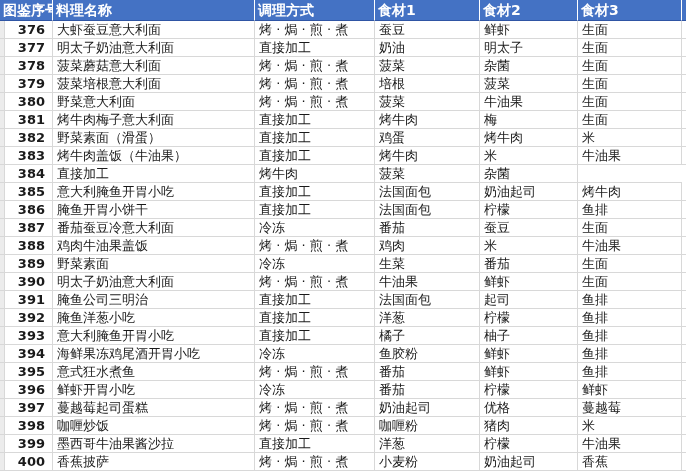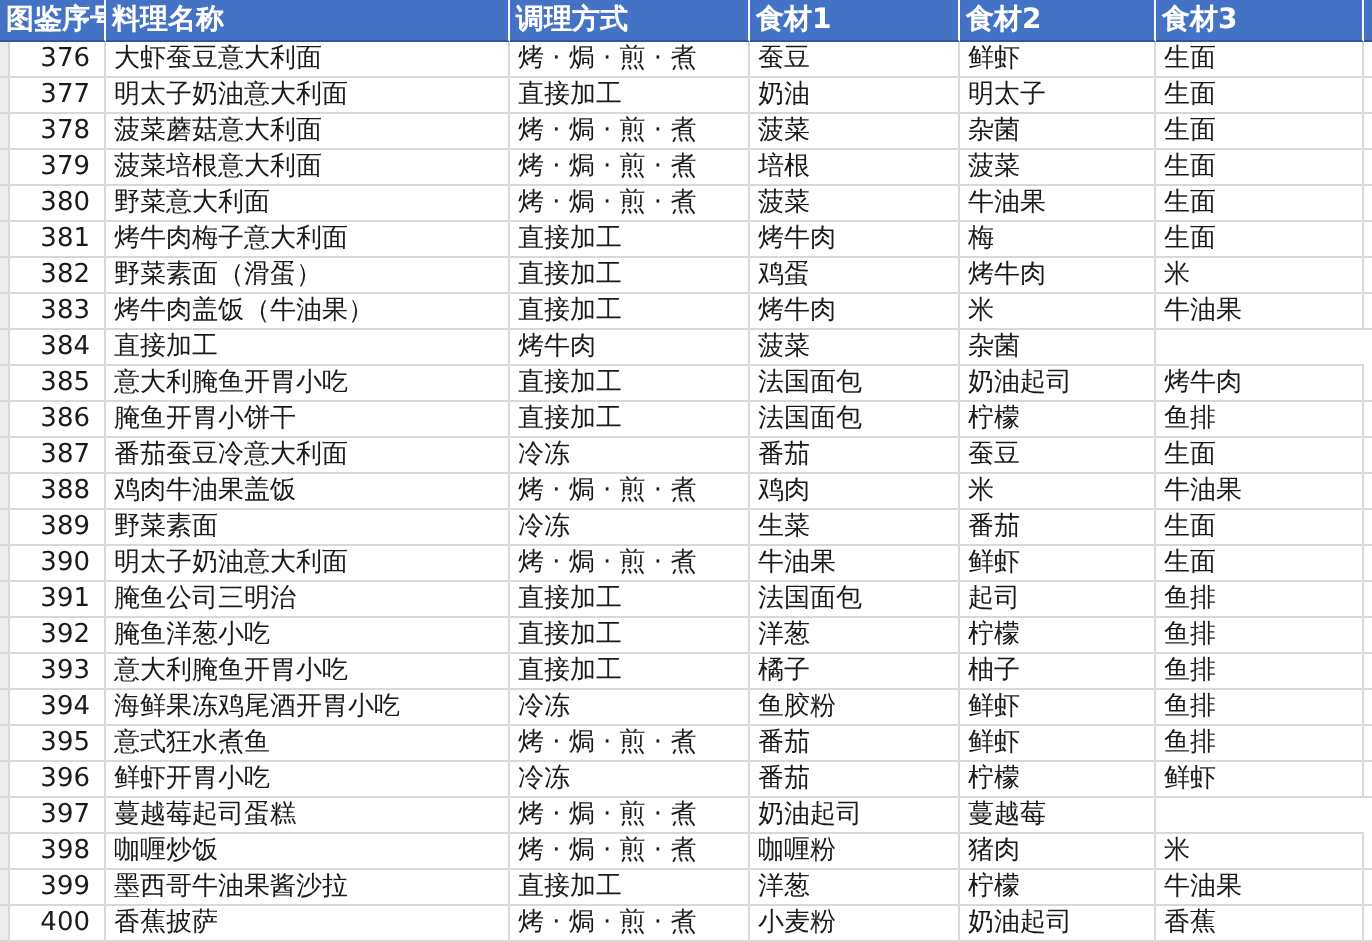--- a/index.html
+++ b/index.html
@@ -54,20 +54,21 @@
     white-space: nowrap;
     overflow: hidden;
   }
   .cell.margin-strip {
     background: var(--margin-bg, #ececec);
   }
   .cell.num {
     text-align: right;
     padding-right: 7px;
     font-size: 13px;
+    font-weight: bold;
   }
   .cell.txt {
     padding-left: 4px;
   }
   .cell.edge {
     border-right: none;
   }
 </style>
 </head>
 <body>
@@ -293,20 +294,21 @@
     <div class="cell txt">柠檬</div>
     <div class="cell txt">鲜虾</div>
     <div class="cell edge"></div>
   </div>
       <div class="row">
     <div class="cell margin-strip"></div>
     <div class="cell num">397</div>
     <div class="cell txt">蔓越莓起司蛋糕</div>
     <div class="cell txt">烤 · 焗 · 煎 · 煮</div>
     <div class="cell txt">奶油起司</div>
+    <div class="cell txt">优格</div>
     <div class="cell txt">蔓越莓</div>
     <div class="cell edge"></div>
   </div>
       <div class="row">
     <div class="cell margin-strip"></div>
     <div class="cell num">398</div>
     <div class="cell txt">咖喱炒饭</div>
     <div class="cell txt">烤 · 焗 · 煎 · 煮</div>
     <div class="cell txt">咖喱粉</div>
     <div class="cell txt">猪肉</div>

